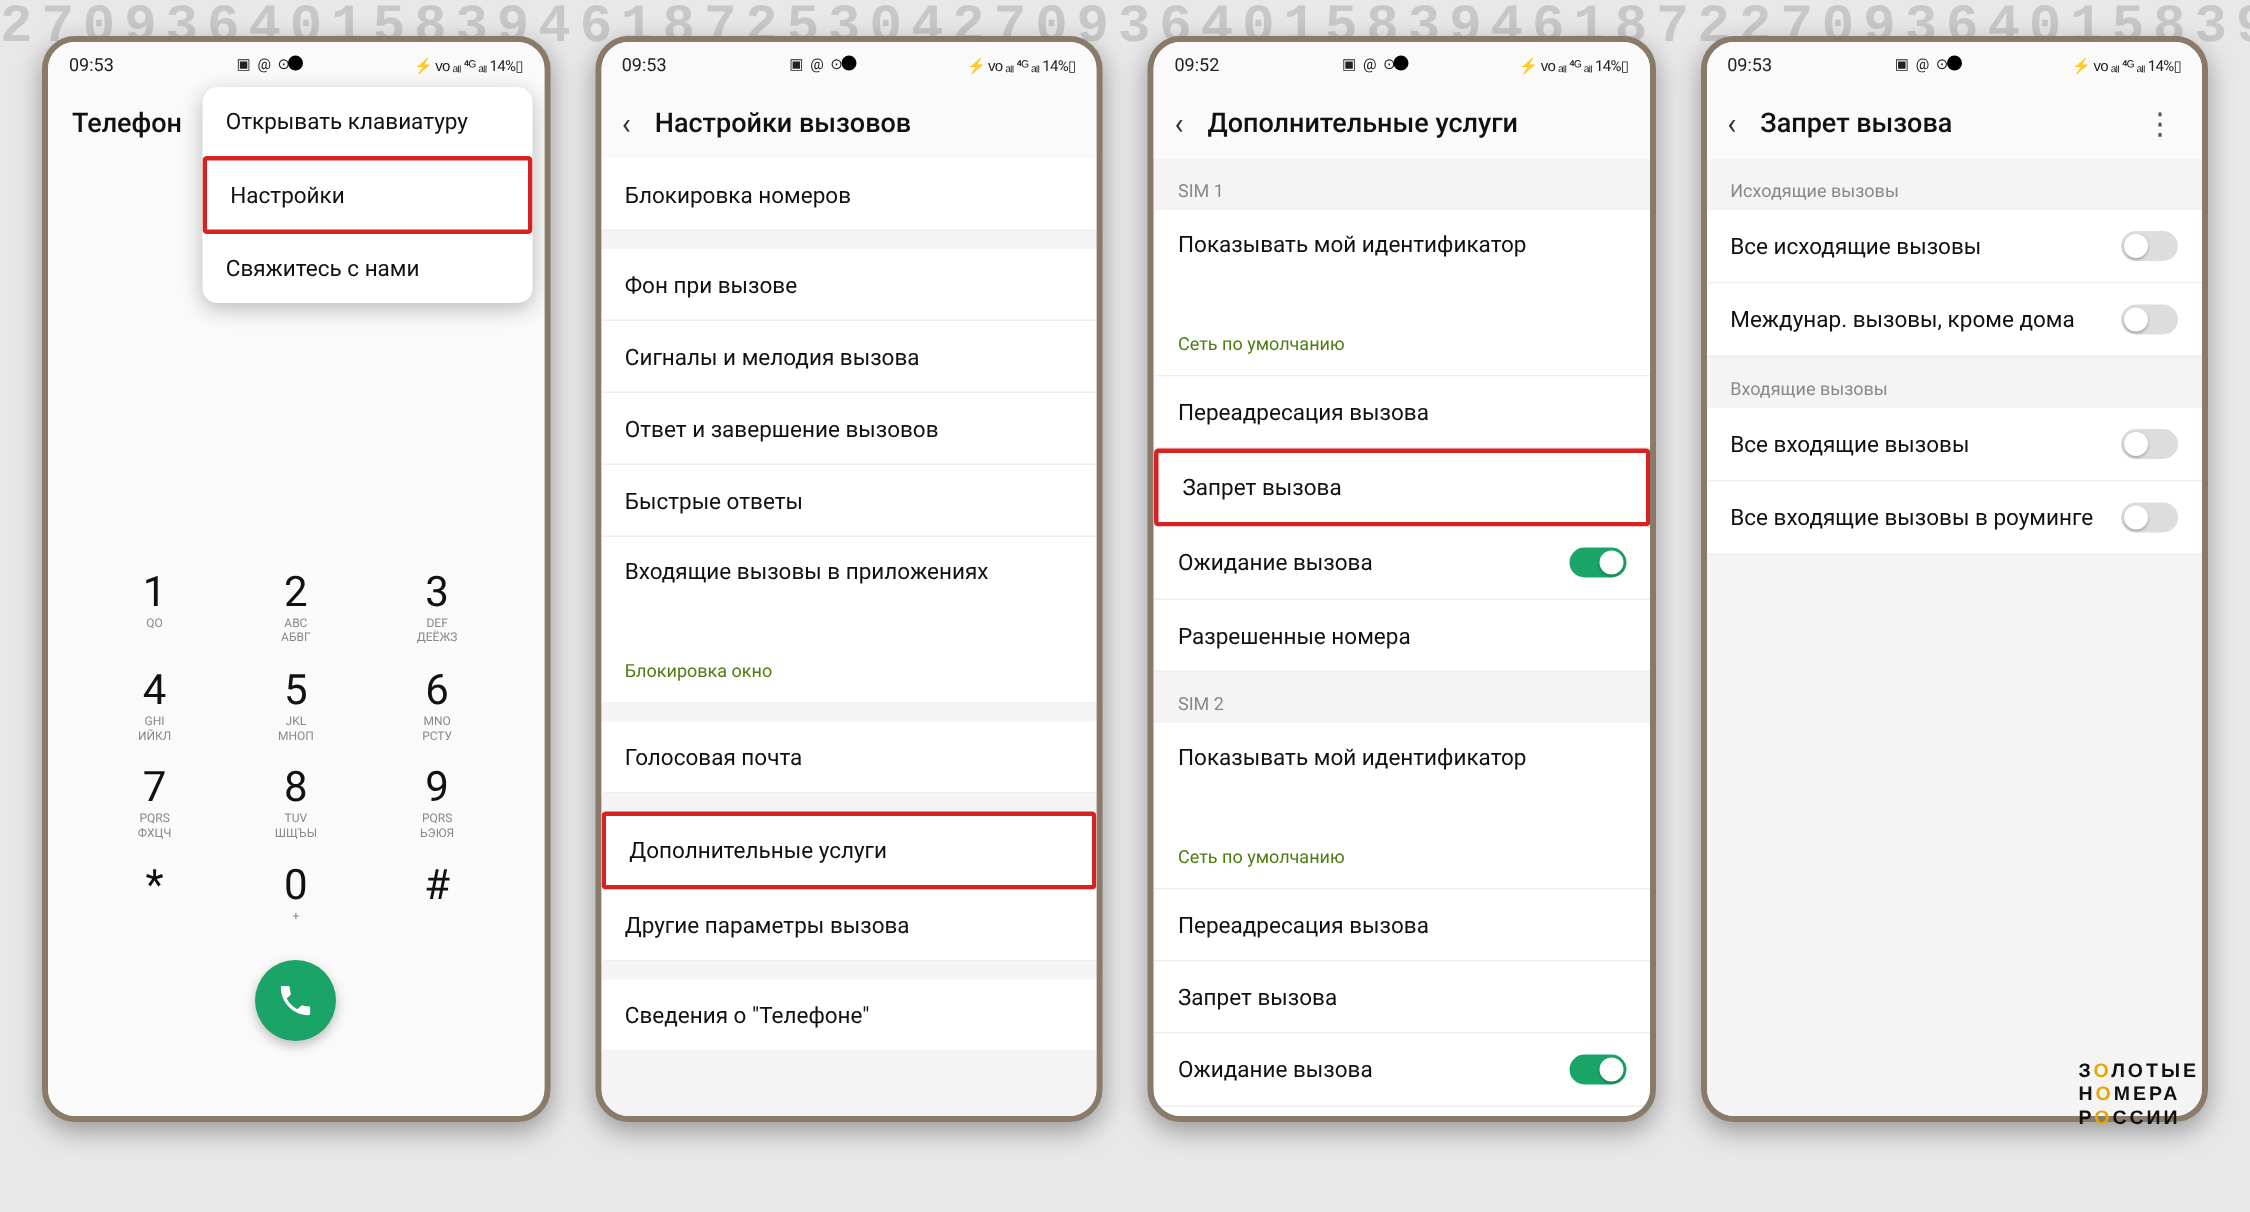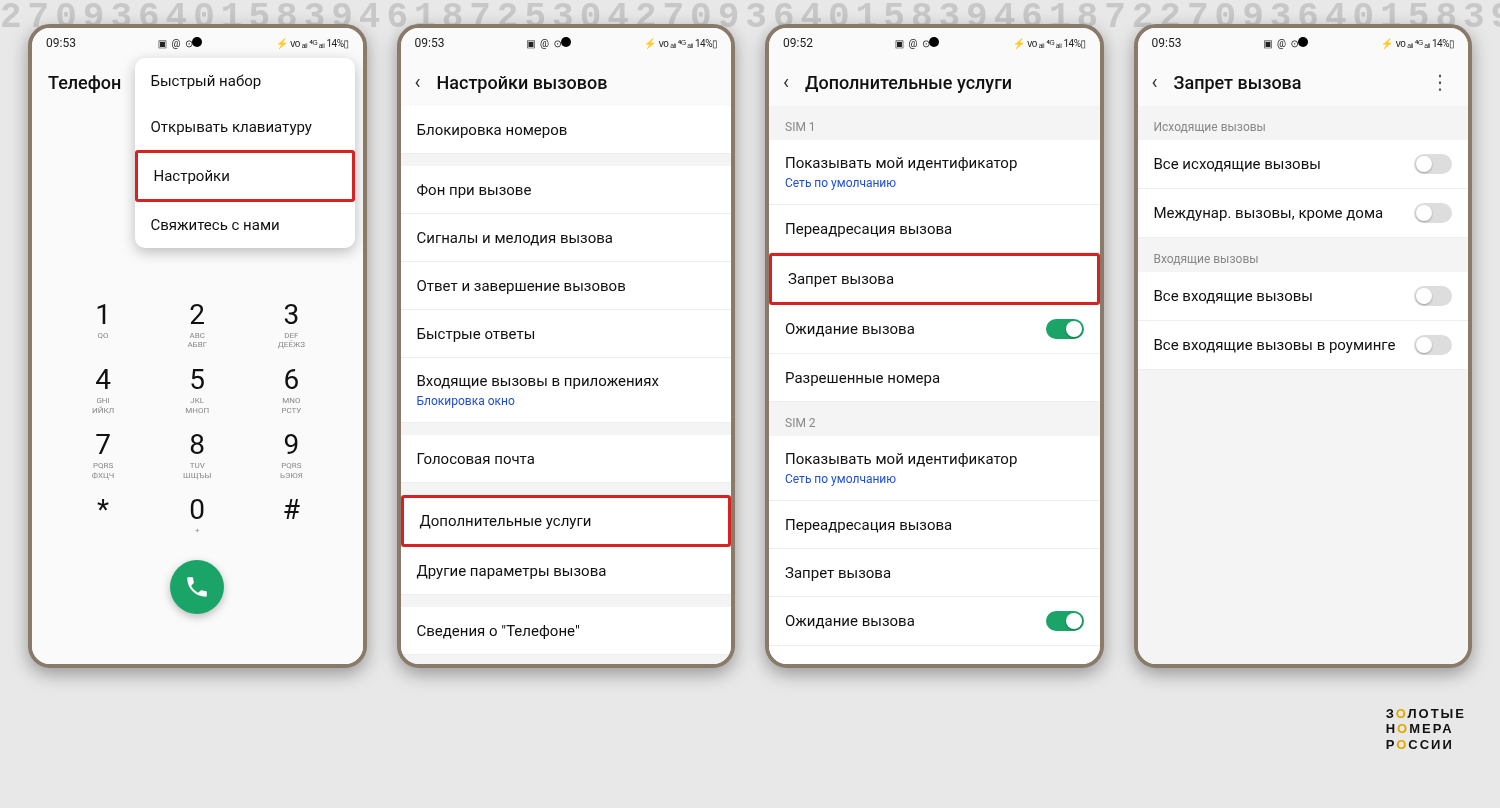--- a/index.html
+++ b/index.html
@@ -16,21 +16,21 @@
     font-family: "Courier New", monospace; font-weight: bold;
     white-space: nowrap; line-height: 1.02;
     z-index: 0; pointer-events: none; overflow: hidden;
   }
   .phones {
     position: relative; z-index: 1;
     display: flex; gap: 30px; padding: 24px 28px;
     justify-content: space-between;
   }
   .phone {
-    width: 340px; height: 644px;
+    width: 340px; height: 724px;
     background: #fafafa;
     border: 4px solid #8a7a6a;
     border-radius: 22px;
     box-shadow: 0 6px 18px rgba(0,0,0,.35);
     display: flex; flex-direction: column;
     overflow: hidden; position: relative;
   }
   .statusbar {
     height: 30px; display: flex; align-items: center; justify-content: space-between;
     padding: 0 14px; font-size: 12px; color: #222; background: #fafafa;
@@ -51,21 +51,21 @@
     font-size: 12px; color:#888; background:#f4f4f4;
     padding: 14px 16px 6px;
   }
   .row {
     background:#fff; padding: 14px 16px; min-height: 48px;
     display:flex; align-items:center; justify-content:space-between;
     border-bottom: 1px solid #eee;
     font-size: 15px; color:#111; cursor:pointer;
   }
   .row .labels { display:flex; flex-direction:column; gap:4px; }
-  .row .sub { font-size: 12px; color:#1d4ed8; }
+  .row .sub { font-size: 12px; color:#4d7c0f;margin-top:46px; }
   .row.gap-below { margin-bottom: 12px; }
   .toggle {
     width: 38px; height: 20px; border-radius: 12px; background:#ccc;
     position:relative; flex:none;
   }
   .toggle::after {
     content:""; position:absolute; width:16px; height:16px; border-radius:50%;
     background:#fff; top:2px; left:2px; transition:.15s;
     box-shadow: 0 1px 2px rgba(0,0,0,.3);
   }
@@ -145,21 +145,20 @@
   <div class="phone">
     <div class="statusbar">
       <span>09:53</span>
       <span class="sb-icons">▣ @ ⊙</span>
       <span class="cam"></span>
       <span class="right">⚡ ᴠᴏ ₐₗₗ ⁴ᴳ ₐₗₗ 14%▯</span>
     </div>
     <div class="p1-body">
       <div class="p1-header">Телефон</div>
       <div class="popup">
-        <div class="popup-item">Быстрый набор</div>
         <div class="popup-item">Открывать клавиатуру</div>
         <div class="popup-item red-box">Настройки</div>
         <div class="popup-item">Свяжитесь с нами</div>
       </div>
       <div class="dialpad" id="dialpad">
           <div class="key">
             <div class="digit">1</div>
             <div class="letters">QO</div>
           </div>
           <div class="key">

